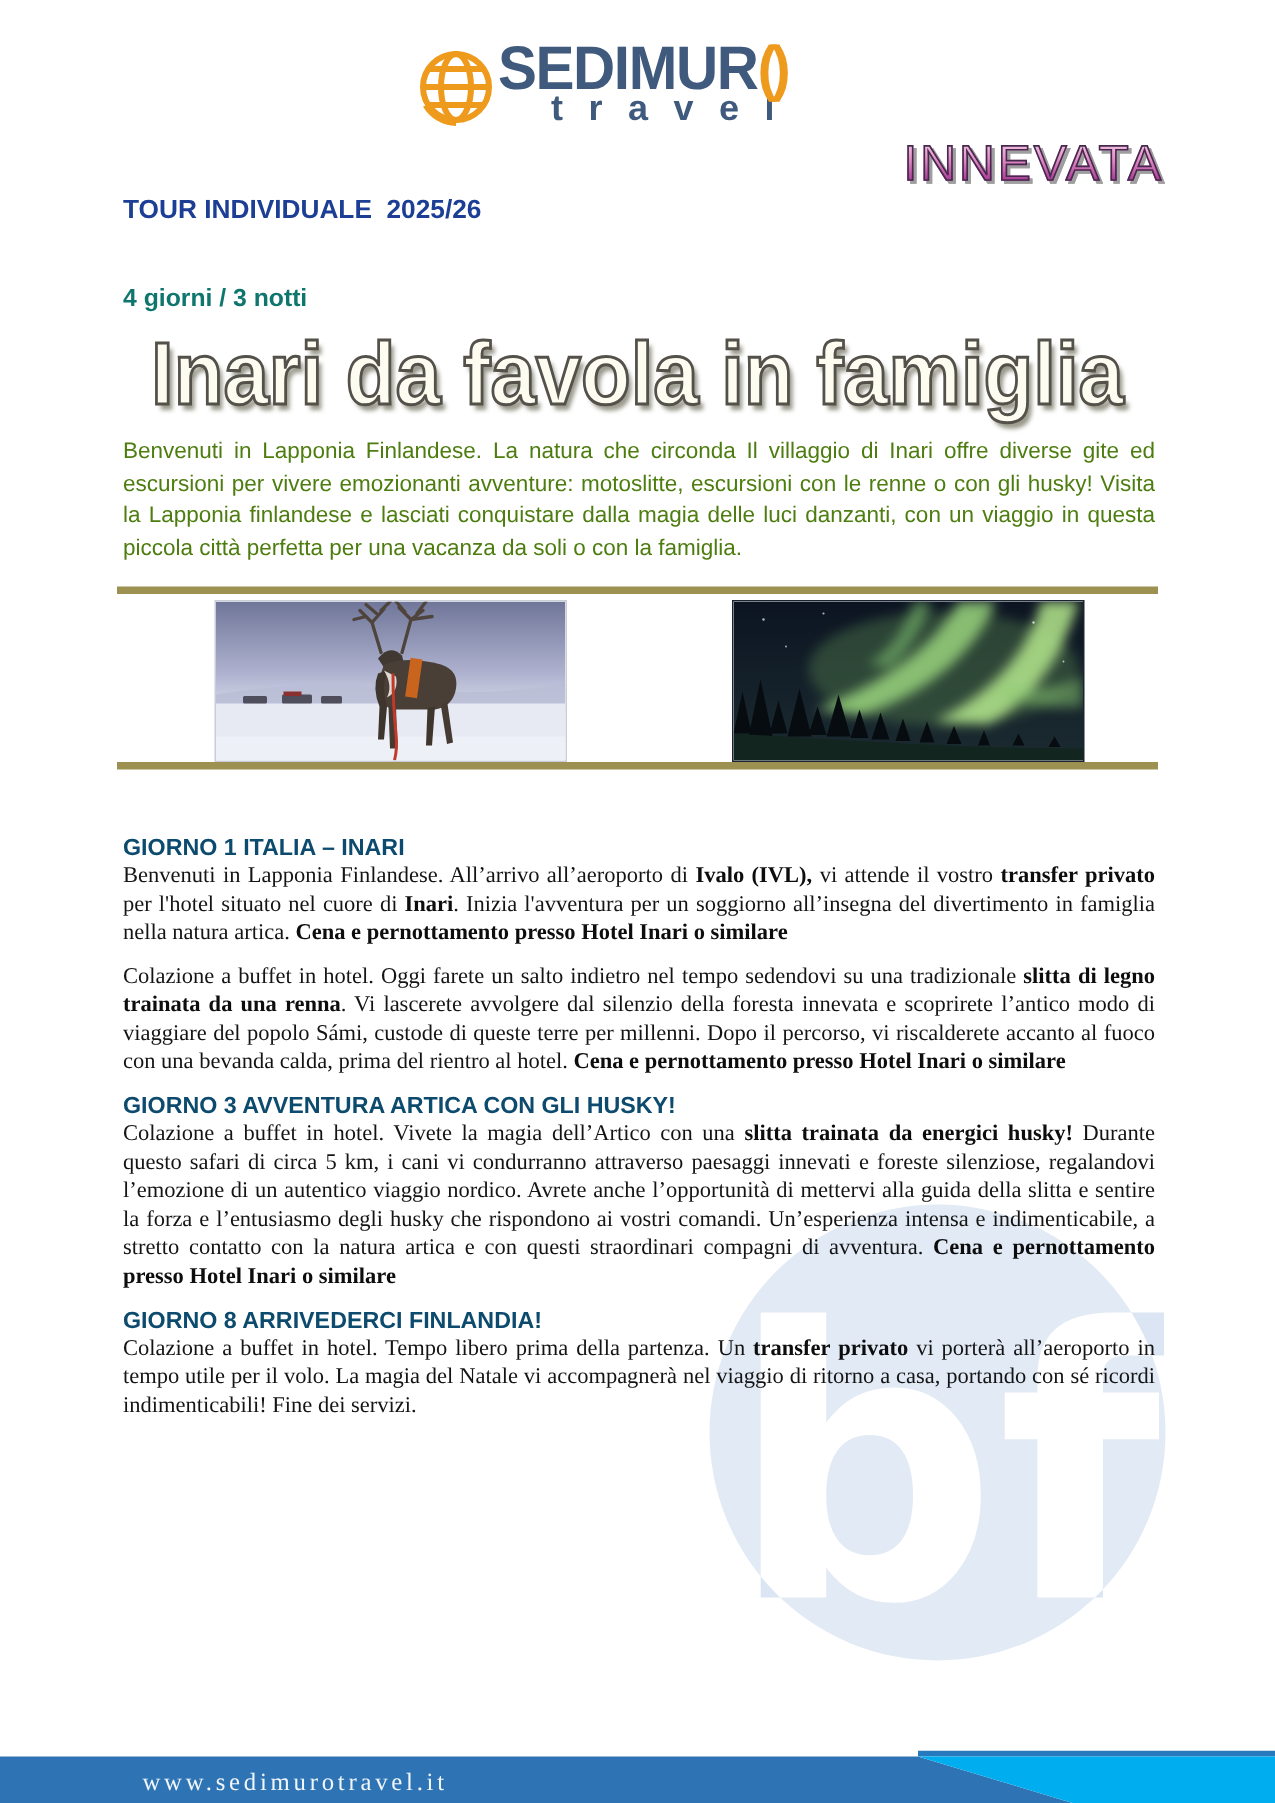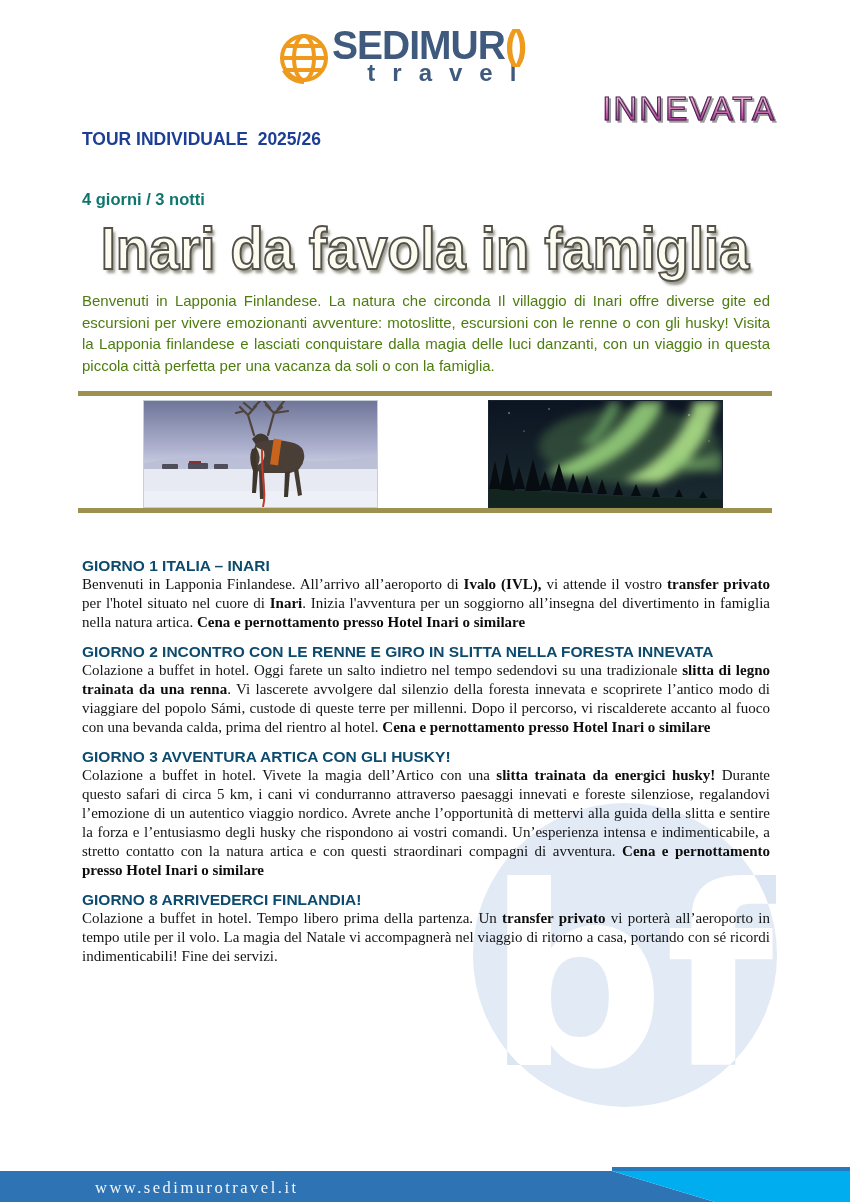--- a/index.html
+++ b/index.html
@@ -198,21 +198,20 @@
   </div>
 
   <div class="rule rule-bottom"></div>
 
   <div id="sections">
       <section class="day">
         <div class="day-heading">GIORNO 1 ITALIA – INARI</div>
         <p class="day-body"><span>Benvenuti in Lapponia Finlandese. All’arrivo all’aeroporto di </span><strong>Ivalo (IVL),</strong><span> vi attende il vostro </span><strong>transfer privato</strong><span> per l'hotel situato nel cuore di </span><strong>Inari</strong><span>. Inizia l'avventura per un soggiorno all’insegna del divertimento in famiglia nella natura artica. </span><strong>Cena e pernottamento presso Hotel Inari o similare</strong></p>
       </section>
       <section class="day">
-        <div class="day-heading">GIORNO 2 INCONTRO CON LE RENNE E GIRO IN SLITTA NELLA FORESTA INNEVATA</div>
         <p class="day-body"><span>Colazione a buffet in hotel. Oggi farete un salto indietro nel tempo sedendovi su una tradizionale </span><strong>slitta di legno trainata da una renna</strong><span>. Vi lascerete avvolgere dal silenzio della foresta innevata e scoprirete l’antico modo di viaggiare del popolo Sámi, custode di queste terre per millenni. Dopo il percorso, vi riscalderete accanto al fuoco con una bevanda calda, prima del rientro al hotel. </span><strong>Cena e pernottamento presso Hotel Inari o similare</strong></p>
       </section>
       <section class="day">
         <div class="day-heading">GIORNO 3 AVVENTURA ARTICA CON GLI HUSKY!</div>
         <p class="day-body"><span>Colazione a buffet in hotel. Vivete la magia dell’Artico con una </span><strong>slitta trainata da energici husky!</strong><span> Durante questo safari di circa 5 km, i cani vi condurranno attraverso paesaggi innevati e foreste silenziose, regalandovi l’emozione di un autentico viaggio nordico. Avrete anche l’opportunità di mettervi alla guida della slitta e sentire la forza e l’entusiasmo degli husky che rispondono ai vostri comandi. Un’esperienza intensa e indimenticabile, a stretto contatto con la natura artica e con questi straordinari compagni di avventura. </span><strong>Cena e pernottamento presso Hotel Inari o similare</strong></p>
       </section>
       <section class="day">
         <div class="day-heading">GIORNO 8 ARRIVEDERCI FINLANDIA!</div>
         <p class="day-body"><span>Colazione a buffet in hotel. Tempo libero prima della partenza. Un </span><strong>transfer privato</strong><span> vi porterà all’aeroporto in tempo utile per il volo. La magia del Natale vi accompagnerà nel viaggio di ritorno a casa, portando con sé ricordi indimenticabili! Fine dei servizi.</span></p>
       </section>

